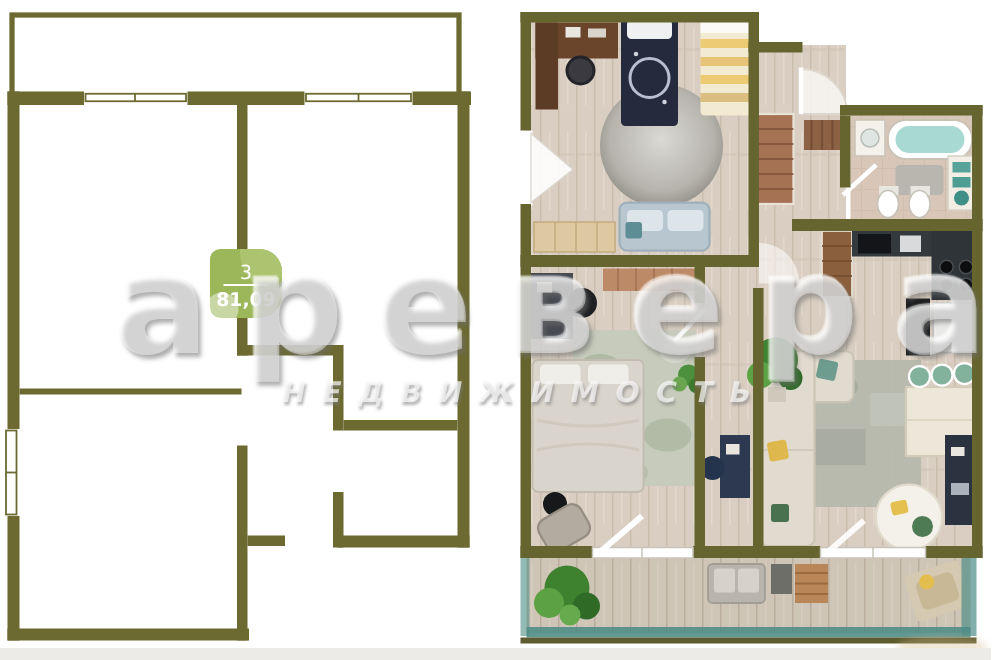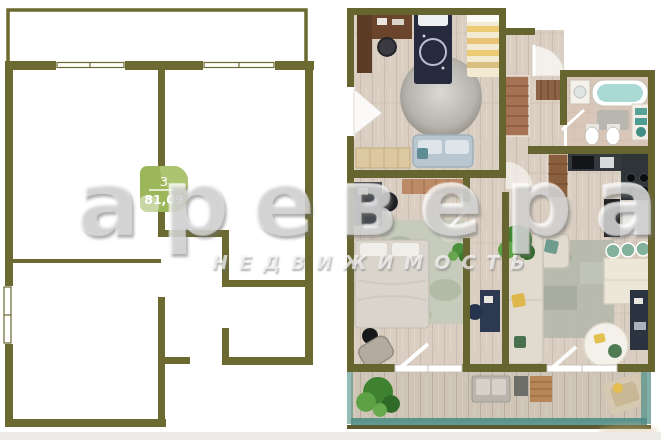--- a/index.html
+++ b/index.html
@@ -5,21 +5,21 @@
   html,body{margin:0;padding:0;background:#fff;}
   .stage{position:relative;width:661px;height:440px;overflow:hidden;background:#ffffff;
          font-family:"DejaVu Sans","Liberation Sans",sans-serif;}
   svg{position:absolute;left:0;top:0;}
   .footer-strip{position:absolute;left:0;top:432px;width:661px;height:8px;background:#ecebe7;}
   .wm-brand{position:absolute;left:76px;top:150px;width:600px;
     font-size:92px;font-weight:bold;letter-spacing:22px;white-space:nowrap;
     color:rgba(255,255,255,0.45);
     text-shadow:2px 3px 3px rgba(110,110,110,0.55),-1px -1px 1px rgba(255,255,255,0.65);
     transform:scaleX(1.02);transform-origin:left;pointer-events:none;}
-  .wm-sub{position:absolute;left:212px;top:251px;
+  .wm-sub{position:absolute;left:188px;top:251px;
     font-size:19px;font-style:italic;font-weight:bold;letter-spacing:11px;white-space:nowrap;
     color:rgba(248,248,248,0.72);
     text-shadow:1px 2px 2px rgba(120,120,120,0.55);pointer-events:none;}
   .smudge{position:absolute;left:598px;top:424px;width:60px;height:14px;border-radius:50%;
     background:rgba(214,186,140,0.35);filter:blur(2px);}
 </style>
 </head>
 <body>
 
 <div class="stage">

